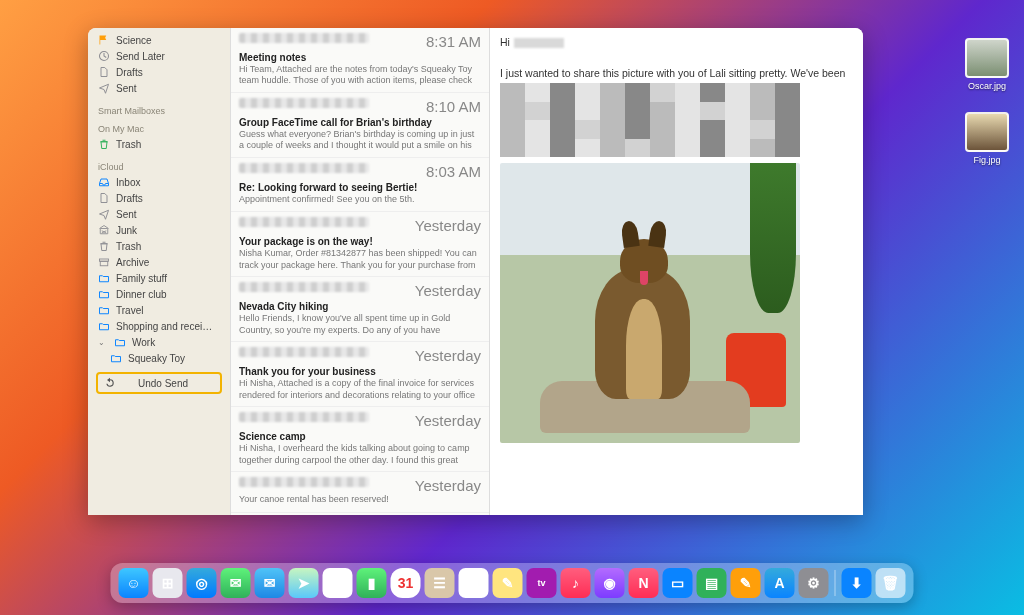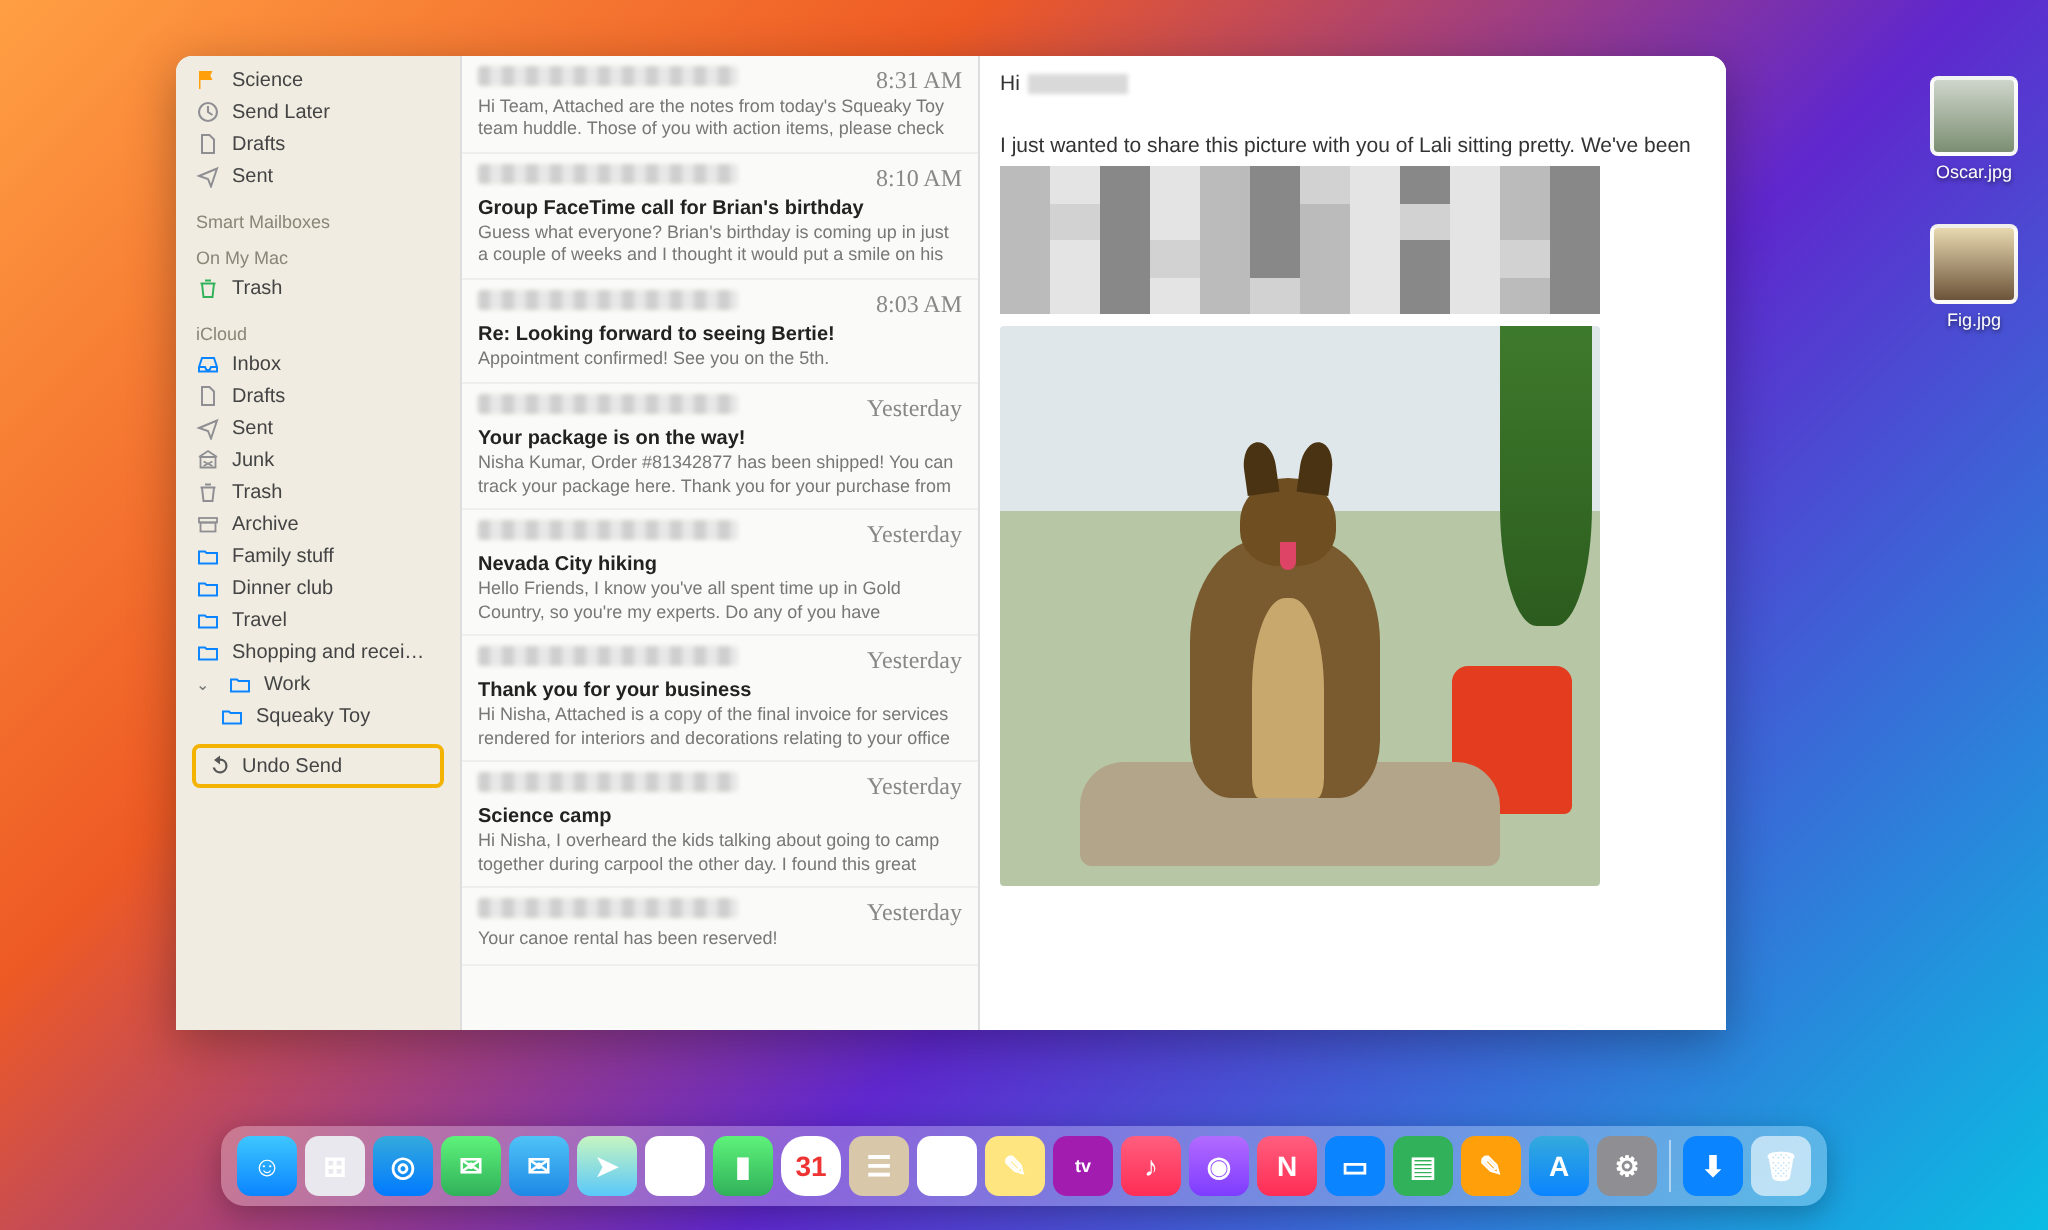--- a/index.html
+++ b/index.html
@@ -35,21 +35,21 @@
     cursor: default;
   }
   .sb-sub { padding-left: 22px; }
   .sb-ico { width: 12px; height: 12px; flex-shrink: 0; display:flex;align-items:center;justify-content:center; }
   .sb-ico svg { width: 12px; height: 12px; }
   .undo-box {
     margin: 6px 8px;
     border: 2px solid #f3b300;
     border-radius: 4px;
     padding: 3px 6px;
-    display: flex; align-items: center; gap: 5px;
+    display: flex; align-items: center; gap: 22px;
     font-size: 10px;
   }
   .disclosure { font-size:8px; color:#777; width:10px; display:inline-block; }
 
   .msglist {
     width: 260px;
     background: #fafaf8;
     border-left: 1px solid #ddd;
     border-right: 1px solid #ddd;
     overflow: hidden;
@@ -58,21 +58,21 @@
   .msg {
     padding: 5px 8px 6px;
     border-bottom: 1px solid #eee;
   }
   .msg-head { display:flex; justify-content:space-between; align-items:flex-start; }
   .msg-sender-blur {
     width: 130px; height: 10px;
     background: repeating-linear-gradient(90deg,#cfcfcf 0 6px,#e7e7e7 6px 12px);
     filter: blur(1px); border-radius:2px;
   }
-  .msg-time { font-size: 12px; color: #888; font-family: Liberation Serif, serif; }
+  .msg-time { font-size: 15px; color: #888; }
   .msg-subj { font-weight: 600; margin: 2px 0 1px; font-size: 10px; color:#222; }
   .msg-prev { font-size: 9px; color: #777; line-height: 1.25; max-height: 22px; overflow:hidden; }
 
   .reader {
     flex: 1;
     background: #fff;
     padding: 8px 10px;
     font-size: 10.5px;
     color: #333;
     overflow: hidden;
@@ -305,20 +305,21 @@
       <span>Undo Send</span>
     </div>
   </div>
 
   <div class="msglist" id="msglist">
       <div class="msg">
         <div class="msg-head">
           <div class="msg-sender-blur"></div>
           <div class="msg-time">8:31 AM</div>
         </div>
+        <div class="msg-subj">Meeting notes</div>
         <div class="msg-prev">Hi Team, Attached are the notes from today's Squeaky Toy team huddle. Those of you with action items, please check the traini…</div>
       </div>
       <div class="msg">
         <div class="msg-head">
           <div class="msg-sender-blur"></div>
           <div class="msg-time">8:10 AM</div>
         </div>
         <div class="msg-subj">Group FaceTime call for Brian's birthday</div>
         <div class="msg-prev">Guess what everyone? Brian's birthday is coming up in just a couple of weeks and I thought it would put a smile on his face i…</div>
       </div>

